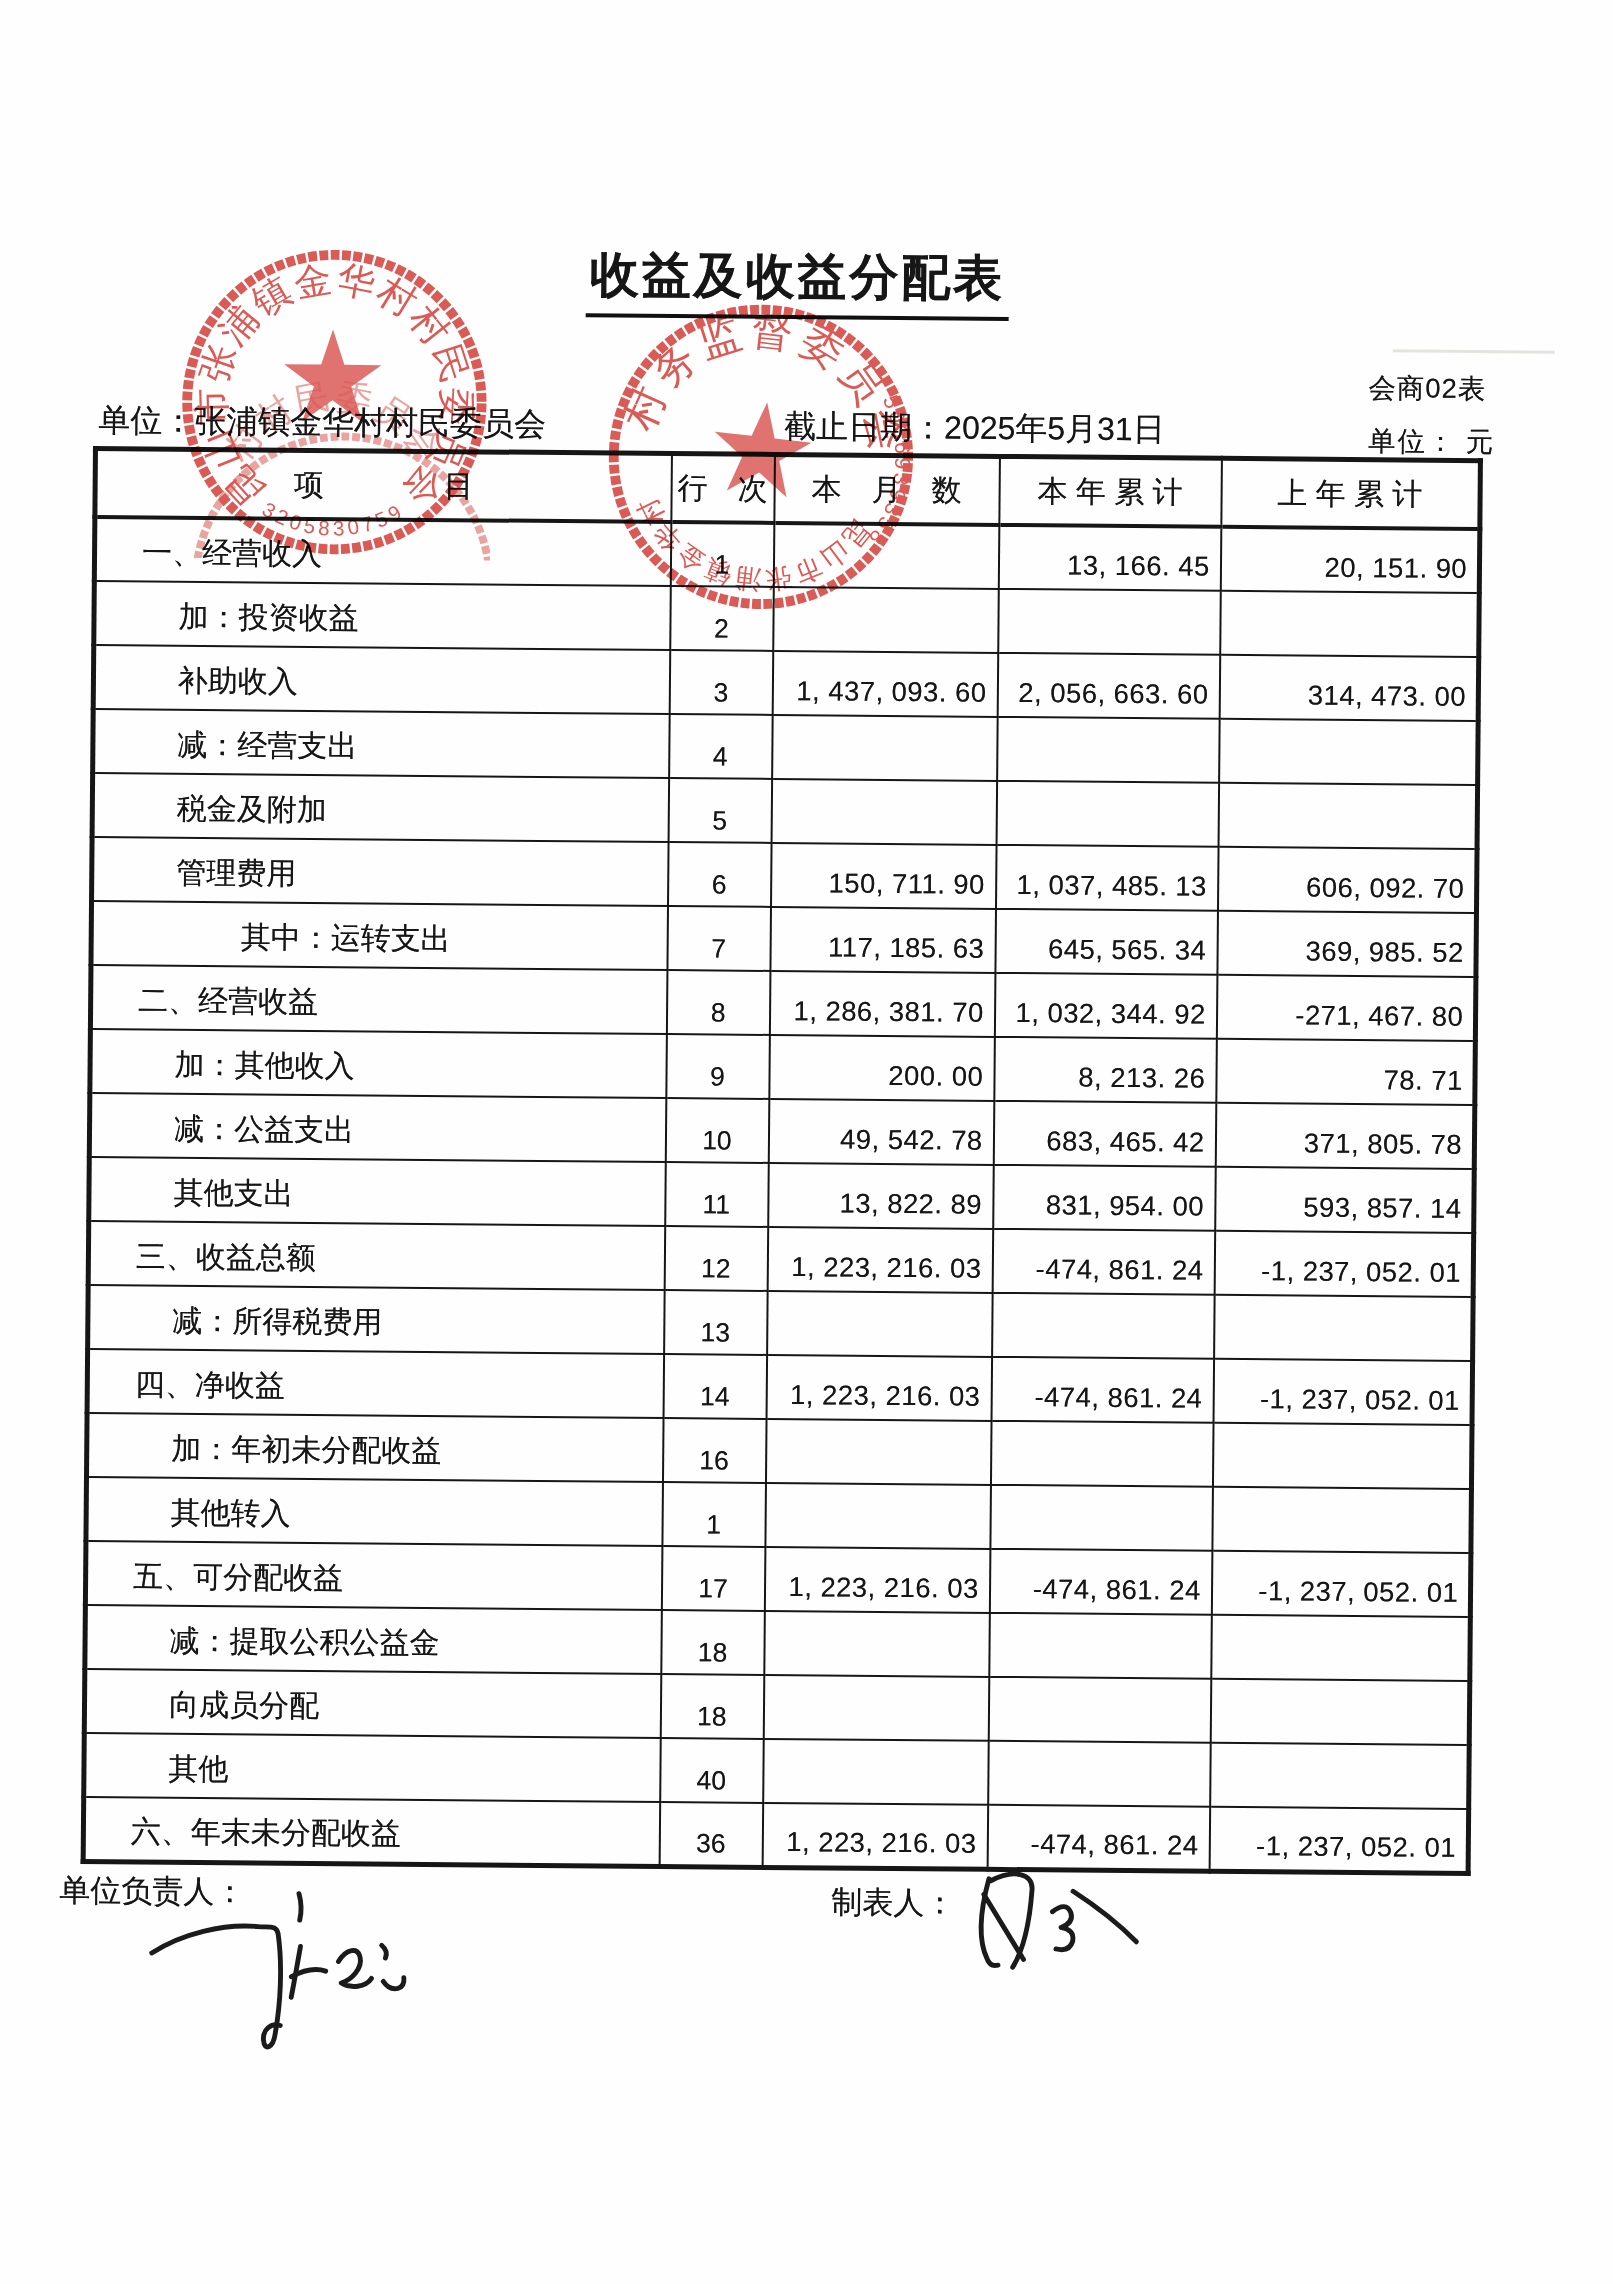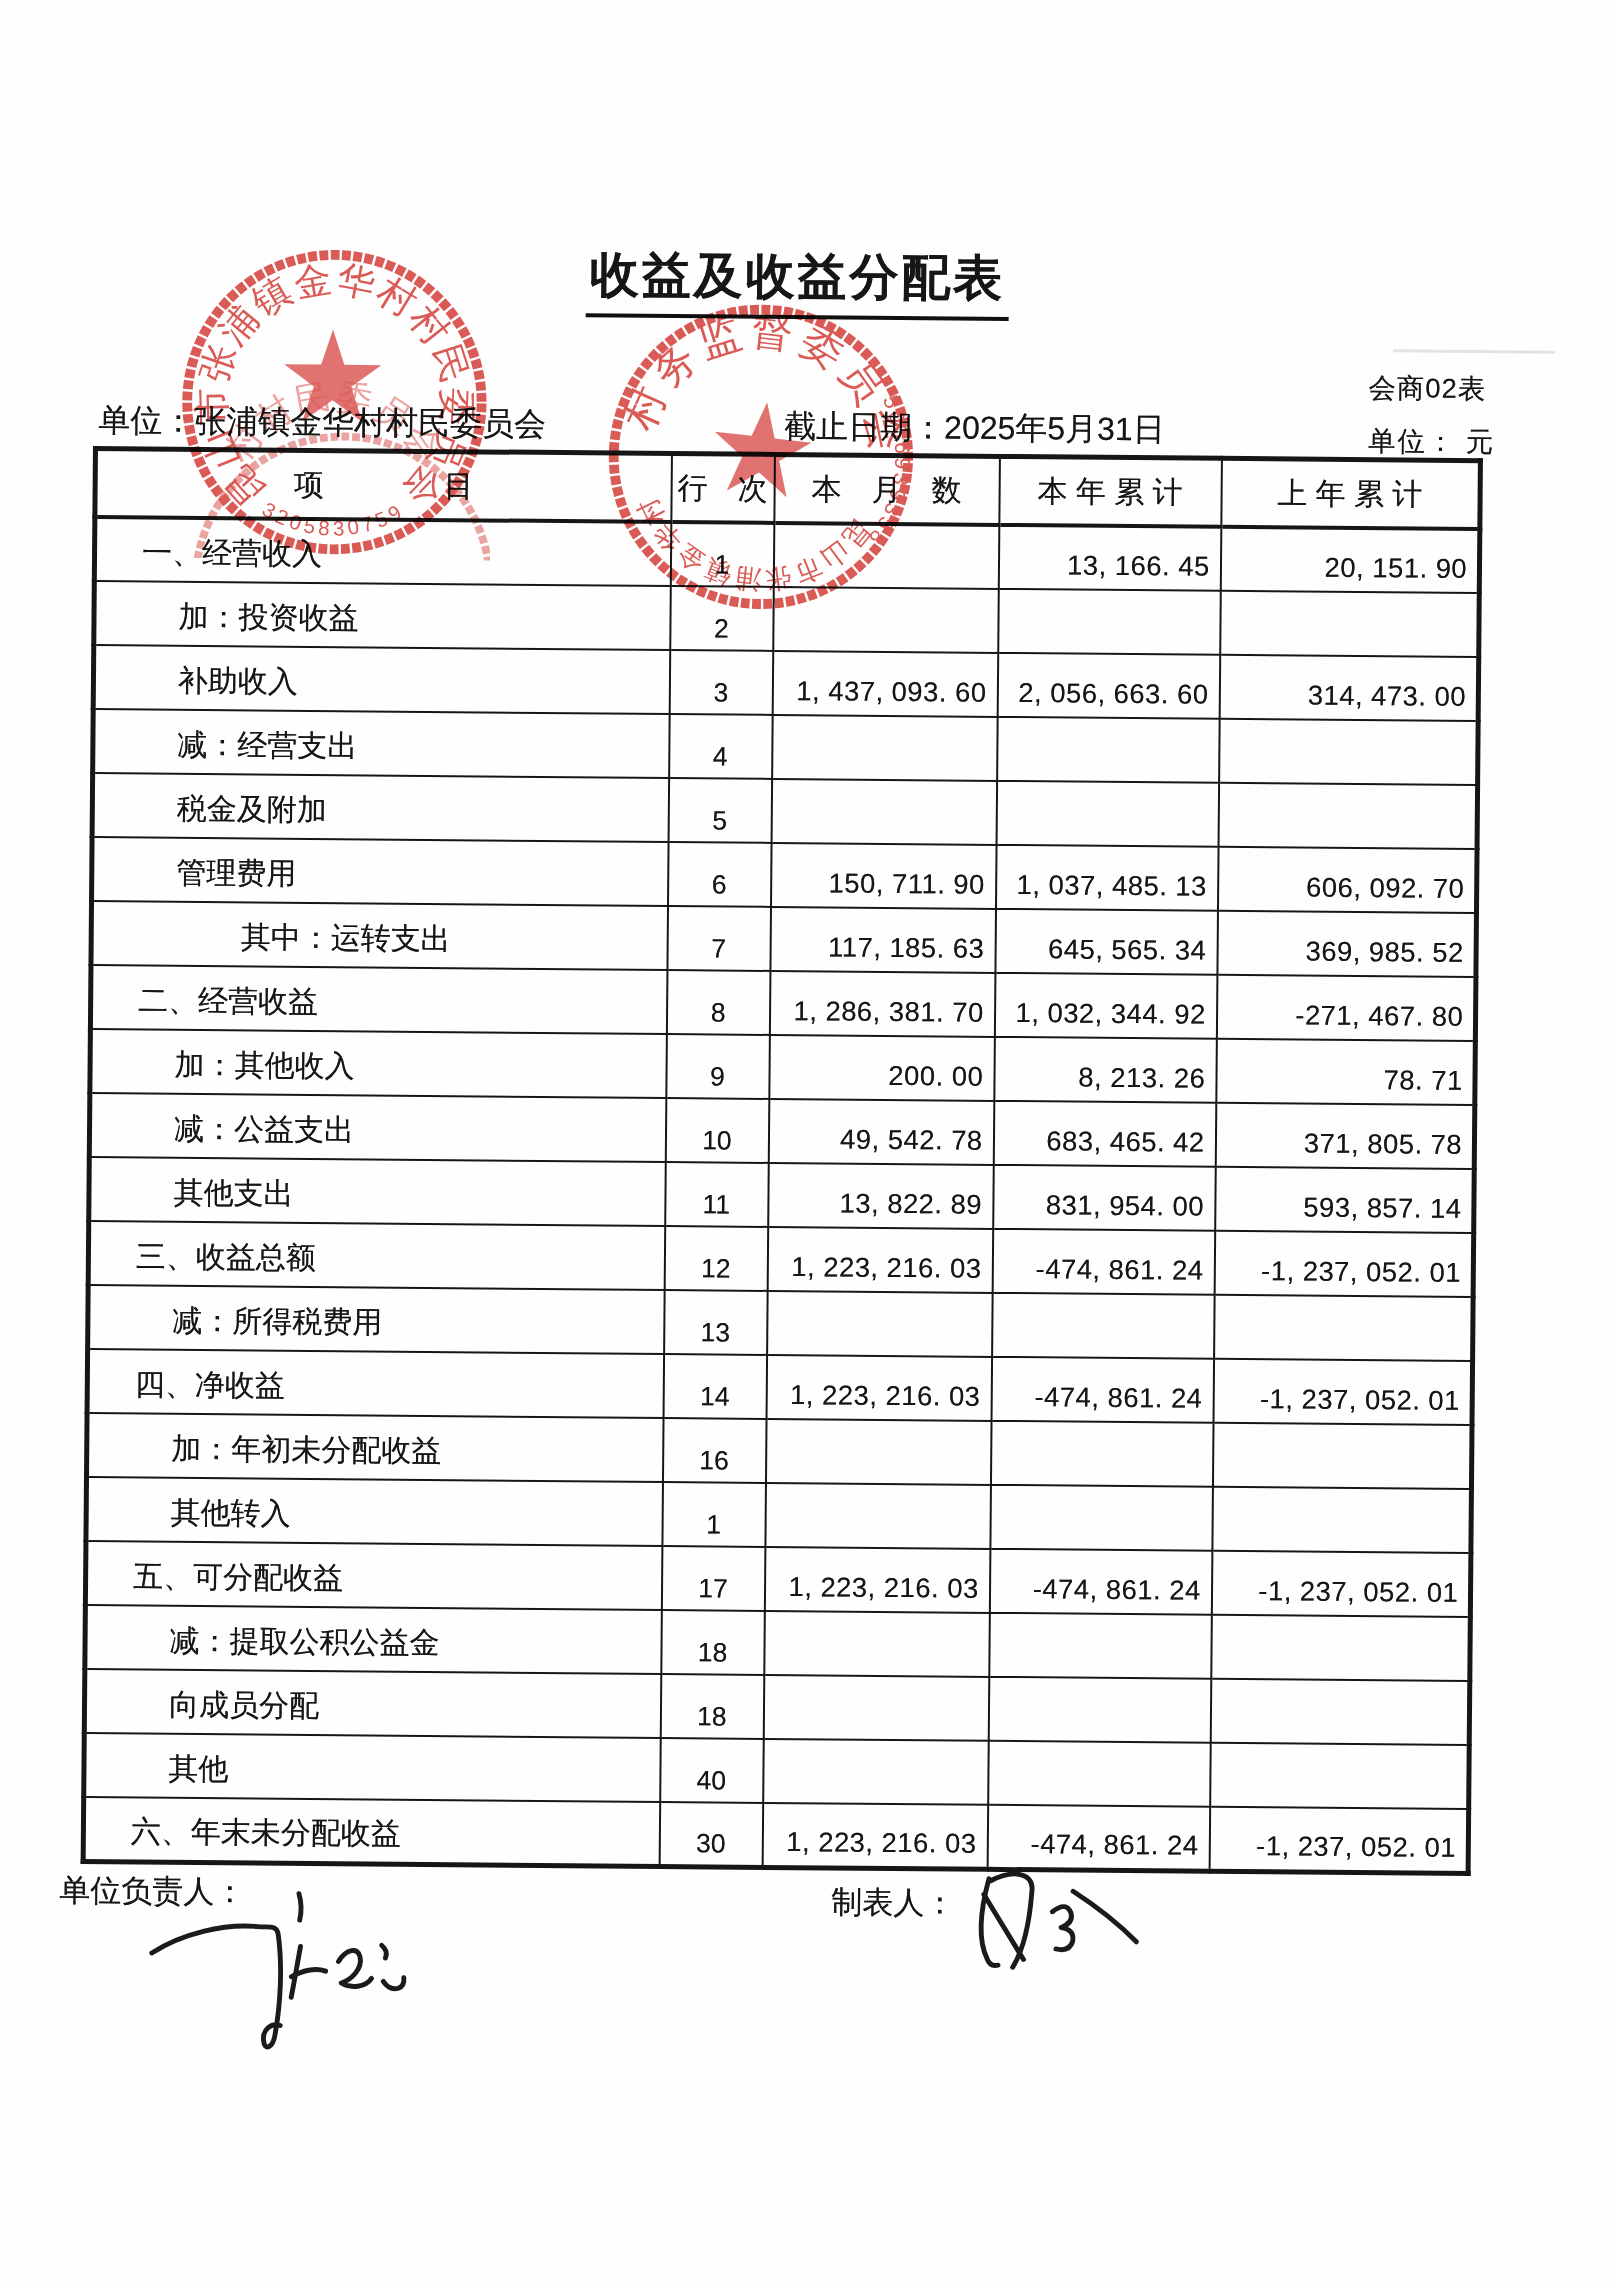--- a/index.html
+++ b/index.html
@@ -199,21 +199,21 @@
           </tr>
           <tr style="height: 64px;">
             <td class="item in1 ink">其他</td>
             <td class="line ink">40</td>
             <td class="num ink"></td>
             <td class="num ink"></td>
             <td class="num ink"></td>
           </tr>
           <tr style="height: 64px;">
             <td class="item in0 ink">六、年末未分配收益</td>
-            <td class="line ink">30</td>
+            <td class="line ink">36</td>
             <td class="num ink">1, 223, 216. 03</td>
             <td class="num ink">-474, 861. 24</td>
             <td class="num ink">-1, 237, 052. 01</td>
           </tr>
         </tbody>
     </table>
 
     <svg class="seal" style="left:177px;top:243px;" width="314" height="314" viewBox="0 0 320 320">
       <g stroke="#d5433d" fill="#d5433d">
         <circle cx="160" cy="160" r="150" fill="none" stroke-width="10" stroke-dasharray="9 2.5"></circle>

